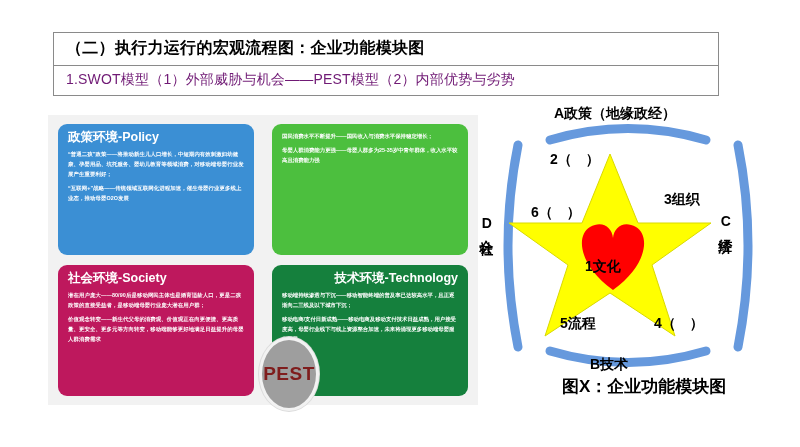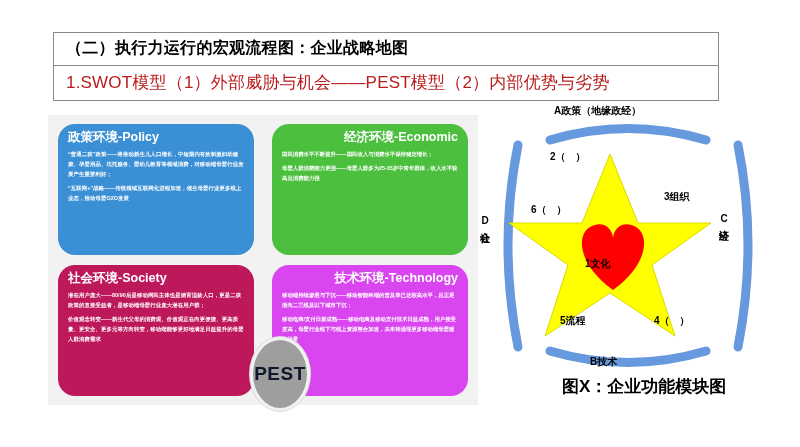--- a/index.html
+++ b/index.html
@@ -12,63 +12,63 @@
   #header{
     position:absolute;left:53px;top:32px;width:664px;
     border:1px solid #8a8a8a;background:#ffffff;
   }
   #header .hrow{padding:5px 10px 6px 12px;}
   #header .hrow.top{
     border-bottom:1px solid #8a8a8a;
     font-size:16px;font-weight:bold;color:#000;letter-spacing:.3px;
   }
   #header .hrow.bot{
-    font-size:17px;color:#b91c1c;letter-spacing:.2px;
+    font-size:14px;color:#701a75;letter-spacing:.2px;
   }
   
   #pest-panel{
     position:absolute;left:48px;top:115px;width:430px;height:290px;
     background:#f2f2f2;
   }
   #pest-grid{
     position:absolute;left:10px;top:9px;width:410px;height:272px;
   }
   .quad{
-    position:absolute;width:196px;height:131px;border-radius:17px;
+    position:absolute;width:196px;height:131px;border-radius:9px;
     box-sizing:border-box;padding:7px 10px 6px 10px;color:#ffffff;
     overflow:hidden;
   }
   .quad.policy    {left:0;   top:0;   background:#3b8fd4;}
   .quad.economic  {left:214px;top:0;   background:#4cbf3e;}
   .quad.society   {left:0;   top:141px;background:#be185d;}
-  .quad.technology{left:214px;top:141px;background:#d946ef;}
+  .quad.technology{left:214px;top:141px;background:#15803d;}
   .quad .qtitle{
     font-size:12.5px;font-weight:bold;line-height:1.1;margin-bottom:4px;
     white-space:nowrap;
   }
   .quad.economic .qtitle,.quad.technology .qtitle{text-align:right;}
   .quad .qbody{font-size:5.4px;line-height:1.85;font-weight:bold;}
   .quad .qbody p{margin:0 0 4px 0;}
   .quad.policy .qbody,.quad.society .qbody{letter-spacing:.1px;}
   
   #pest-circle{
-    position:absolute;left:202px;top:222px;width:60px;height:74px;
+    position:absolute;left:211px;top:222px;width:60px;height:74px;
     border-radius:50%;background:#9e9e9e;border:3px solid #f2f2f2;
-    box-sizing:border-box;color:#0f172a;
+    box-sizing:border-box;color:#7f1d1d;
     display:flex;align-items:center;justify-content:center;
     font-size:19px;font-weight:bold;letter-spacing:.5px;
     box-shadow:0 0 0 1px #dcdcdc;
   }
   
   #star-panel{
     position:absolute;left:478px;top:105px;width:300px;height:300px;
   }
   #star-svg{position:absolute;left:0;top:0;}
   .lbl{
-    position:absolute;font-size:10px;font-weight:bold;color:#000;
+    position:absolute;font-size:14px;font-weight:bold;color:#000;
     white-space:nowrap;line-height:1.05;
   }
   .lbl.vert{writing-mode:vertical-rl;text-orientation:upright;letter-spacing:-1px;}
   #lbl-a{left:76px;top:1px;}
   #lbl-b{left:112px;top:252px;text-align:center;}
   #lbl-c{left:240px;top:108px;}
   #lbl-d{left:1px;top:110px;}
   #lbl-1{left:107px;top:154px;color:#000;}
   #lbl-2{left:72px;top:47px;}
   #lbl-3{left:186px;top:87px;}
@@ -77,37 +77,36 @@
   #lbl-6{left:53px;top:100px;}
   #star-caption{
     position:absolute;left:52px;top:270px;
     font-size:17px;font-weight:bold;color:#000;white-space:nowrap;margin-left:32px;
   }
 </style>
 </head>
 <body>
 
 <div id="header">
-  <div class="hrow top">（二）执行力运行的宏观流程图：企业战略地图</div>
+  <div class="hrow top">（二）执行力运行的宏观流程图：企业功能模块图</div>
   <div class="hrow bot">1.SWOT模型（1）外部威胁与机会——PEST模型（2）内部优势与劣势</div>
 </div>
 
 <div id="pest-panel">
   <div id="pest-grid">
 
     <div class="quad policy">
       <div class="qtitle">政策环境-Policy</div>
       <div class="qbody">
         <p>“普通二孩”政策——将推动新生儿人口增长，中短期内有效刺激妇幼健康、孕婴用品、坑托服务、婴幼儿教育等领域消费，对移动端母婴行业发展产生重要利好；</p>
         <p>“互联网+”战略——传统领域互联网化进程加速，催生母婴行业更多线上业态，推动母婴O2O发展</p>
       </div>
     </div>
 
     <div class="quad economic">
-      <div class="qtitle">经济环境-Economic</div>
       <div class="qbody">
         <p>国民消费水平不断提升——国民收入与消费水平保持稳定增长；</p>
         <p>母婴人群消费能力更强——母婴人群多为25-35岁中青年群体，收入水平较高且消费能力强</p>
       </div>
     </div>
 
     <div class="quad society">
       <div class="qtitle">社会环境-Society</div>
       <div class="qbody">
         <p>潜在用户庞大——80/90后是移动网民主体也是婚育适龄人口，更是二孩政策的直接受益者，是移动端母婴行业庞大潜在用户群；</p>

